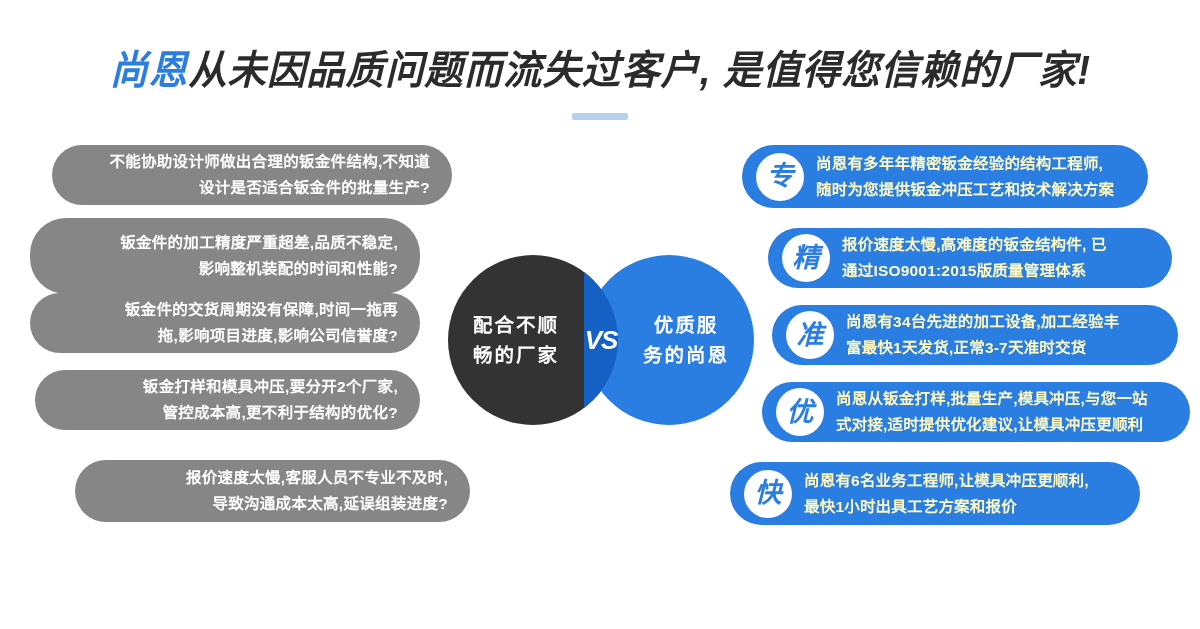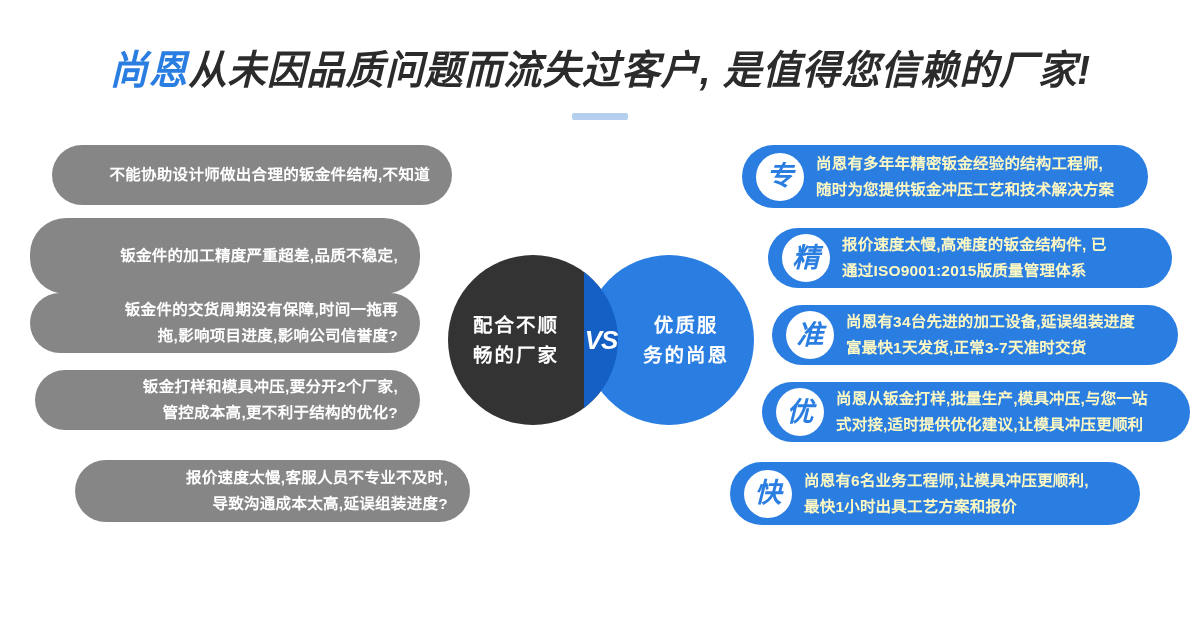--- a/index.html
+++ b/index.html
@@ -145,26 +145,28 @@
 <div class="stage">
 
   <div class="title-wrap">
     <div class="title"><span class="brand">尚恩</span><span>从未因品质问题而流失过客户, 是值得您信赖的厂家!</span></div>
   </div>
   <div class="title-rule"></div>
 
   <div class="pill pill-left" style="left:52px;top:145px;width:400px;height:60px;">
     <div class="txt">
       <div>不能协助设计师做出合理的钣金件结构,不知道</div>
+      <div>设计是否适合钣金件的批量生产?</div>
     </div>
   </div>
 
   <div class="pill pill-left" style="left:30px;top:218px;width:390px;height:76px;">
     <div class="txt">
       <div>钣金件的加工精度严重超差,品质不稳定,</div>
+      <div>影响整机装配的时间和性能?</div>
     </div>
   </div>
 
   <div class="pill pill-left" style="left:30px;top:293px;width:390px;height:60px;">
     <div class="txt">
       <div>钣金件的交货周期没有保障,时间一拖再</div>
       <div>拖,影响项目进度,影响公司信誉度?</div>
     </div>
   </div>
 
@@ -211,21 +213,21 @@
     <div class="badge">精</div>
     <div class="txt">
       <div>报价速度太慢,高难度的钣金结构件, 已</div>
       <div>通过ISO9001:2015版质量管理体系</div>
     </div>
   </div>
 
   <div class="pill pill-right" style="left:772px;top:305px;width:406px;height:60px;">
     <div class="badge">准</div>
     <div class="txt">
-      <div>尚恩有34台先进的加工设备,延误组装进度</div>
+      <div>尚恩有34台先进的加工设备,加工经验丰</div>
       <div>富最快1天发货,正常3-7天准时交货</div>
     </div>
   </div>
 
   <div class="pill pill-right" style="left:762px;top:382px;width:428px;height:60px;">
     <div class="badge">优</div>
     <div class="txt">
       <div>尚恩从钣金打样,批量生产,模具冲压,与您一站</div>
       <div>式对接,适时提供优化建议,让模具冲压更顺利</div>
     </div>

